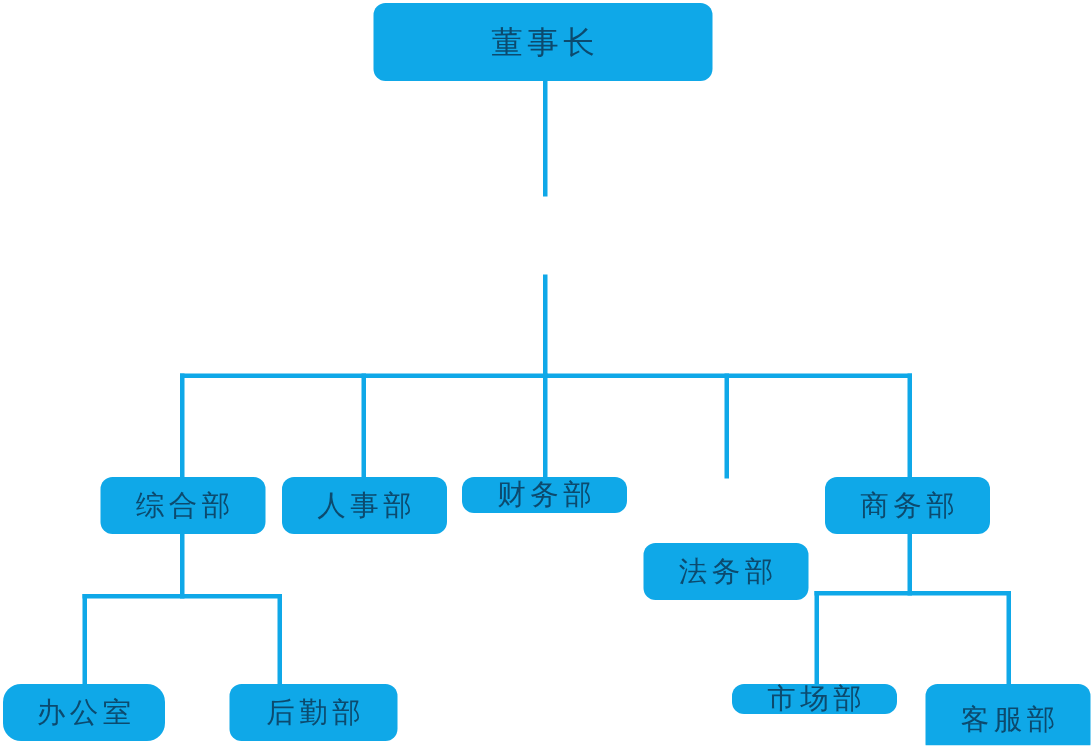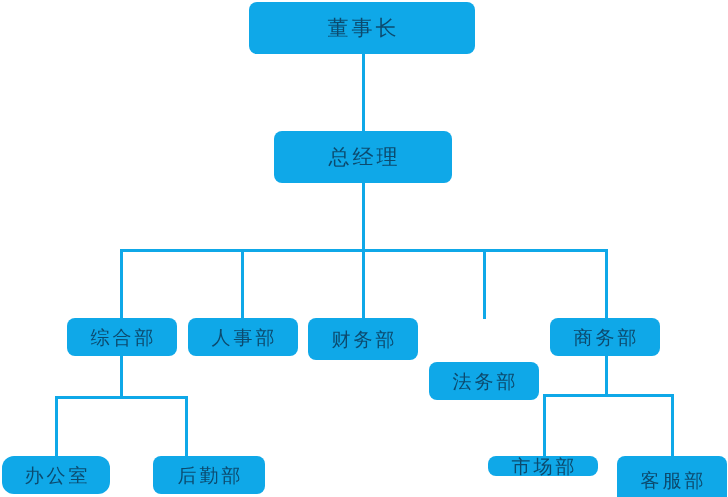--- a/index.html
+++ b/index.html
@@ -58,37 +58,36 @@
 </style>
 </head>
 <body>
 
 <div id="chart-root">
 
   <div class="node level-1" style="left:249px; top:2px; width:226px; height:52px;">董事长</div>
 
   <div class="conn v" style="left:362px; top:54px; height:77px;"></div>
 
-  <div class="node level-2" style="left:274px; top:131px; width:178px; height:52px;">总经理</div>
 
   <div class="conn v" style="left:362px; top:183px; height:69px;"></div>
 
   <div class="conn h" style="left:120px; top:249px; width:488px;"></div>
 
   <div class="conn v" style="left:120px; top:249px; height:70px;"></div>
   <div class="conn v" style="left:241px; top:249px; height:70px;"></div>
   <div class="conn v" style="left:362px; top:249px; height:70px;"></div>
   <div class="conn v" style="left:483px; top:249px; height:70px;"></div>
   <div class="conn v" style="left:605px; top:249px; height:70px;"></div>
 
   <div class="node level-3" style="left:67px; top:318px; width:110px; height:38px;">综合部</div>
 
   <div class="node level-3" style="left:188px; top:318px; width:110px; height:38px;">人事部</div>
 
-  <div class="node level-3" style="left:308px; top:318px; width:110px; height:42px;">财务部</div>
+  <div class="node level-3" style="left:308px; top:318px; width:110px; height:24px;">财务部</div>
 
   <div class="node level-3" style="left:429px; top:318px; width:110px; height:38px;margin-top:44px;">法务部</div>
 
   <div class="node level-3" style="left:550px; top:318px; width:110px; height:38px;text-align:center;">商务部</div>
 
   <div class="conn v" style="left:120px; top:356px; height:43px;"></div>
   <div class="conn h" style="left:55px; top:396px; width:133px;"></div>
   <div class="conn v" style="left:55px; top:396px; height:61px;"></div>
   <div class="conn v" style="left:185px; top:396px; height:61px;"></div>
 

